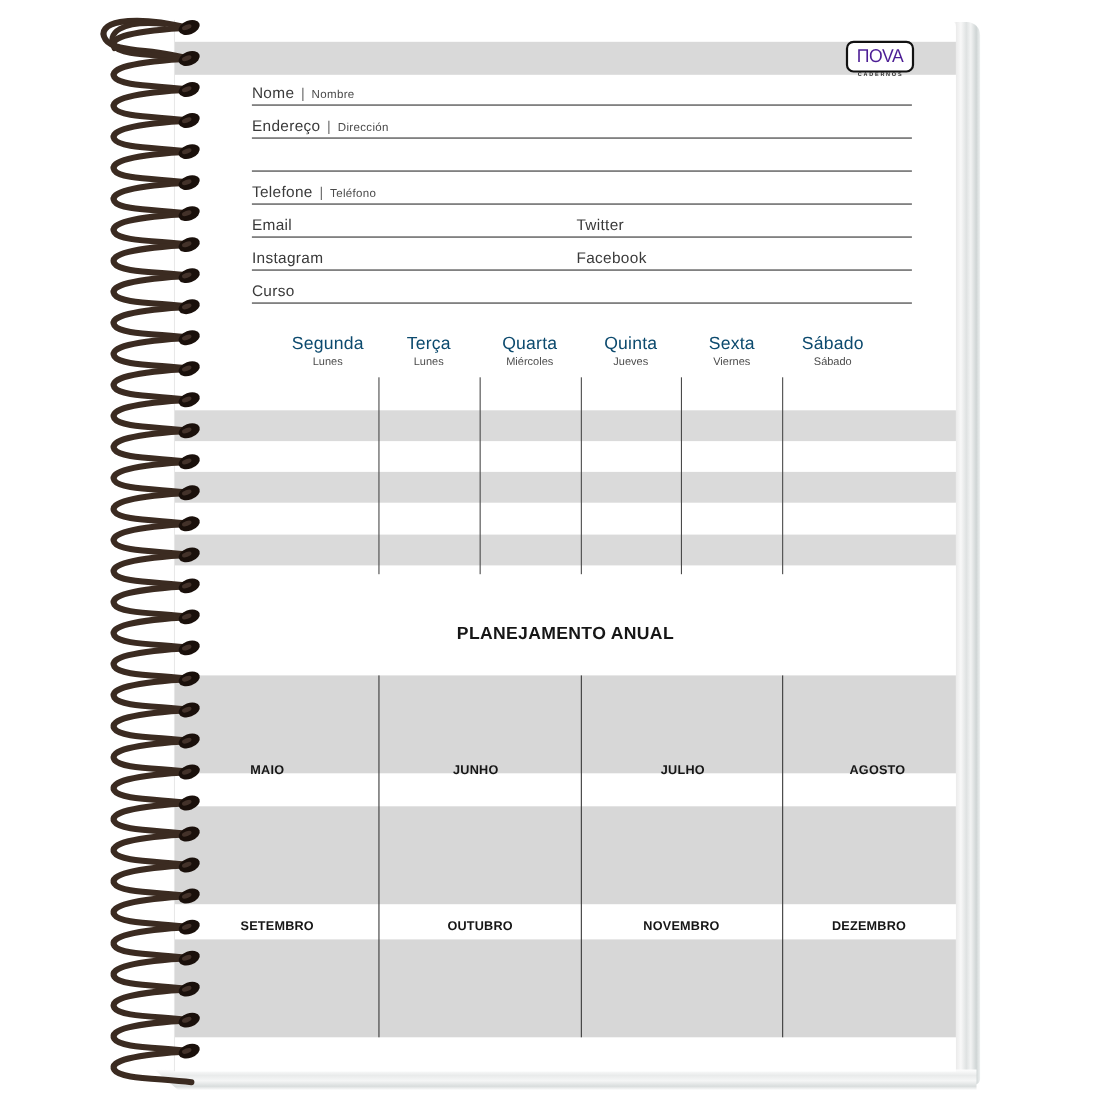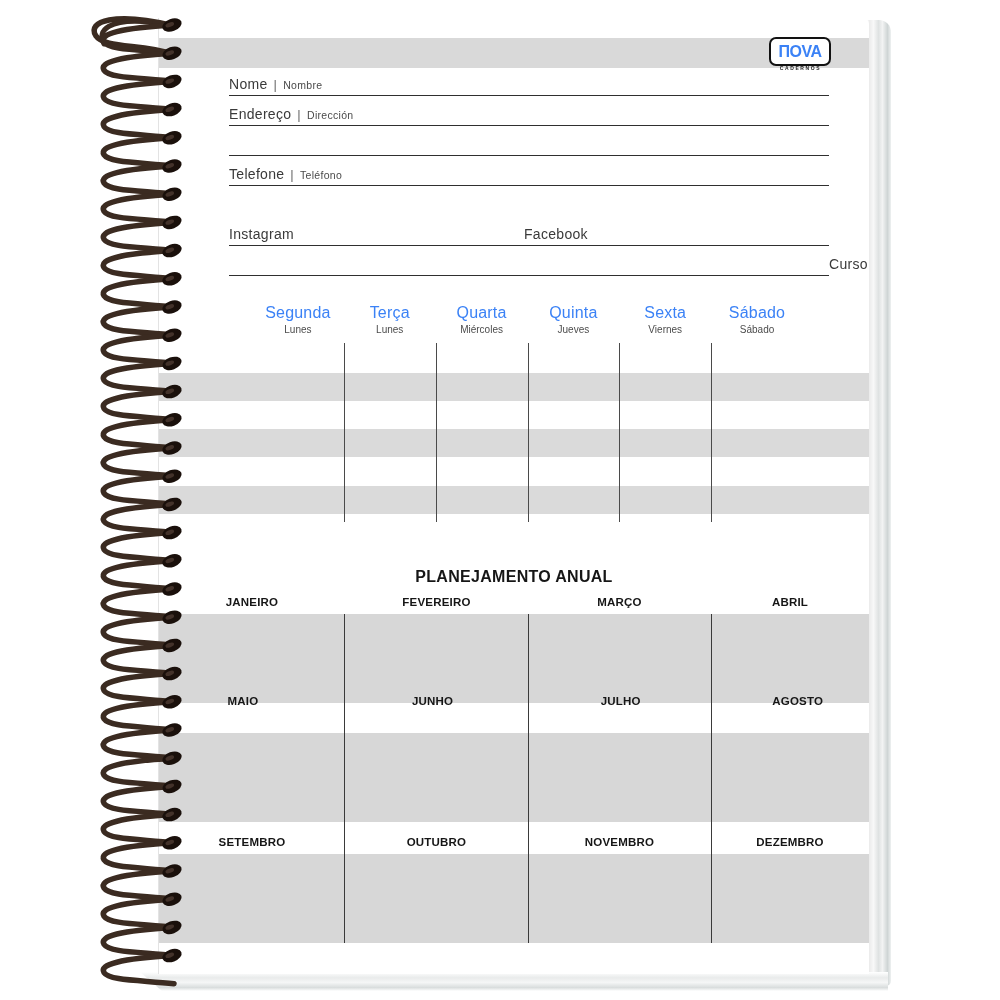--- a/index.html
+++ b/index.html
@@ -13,36 +13,36 @@
         background:linear-gradient(90deg,#ffffff 0%,#ececec 14%,#f8f8f8 30%,#dfe2e2 50%,#f2f3f3 66%,#cfd5d5 86%,#eef1f1 100%);
         border-top-right-radius:12px;border-bottom-right-radius:5px;}
   .stack-bottom{position:absolute;left:140px;top:972px;width:748px;height:19px;
         background:linear-gradient(180deg,#ffffff 0%,#e9ebeb 30%,#f5f6f6 55%,#d9dddd 82%,#ffffff 100%);
         clip-path:polygon(0 0,100% 0,100% 100%,22px 100%);}
 
   
   .header-band{position:absolute;left:0;top:20px;width:710px;height:30px;background:#d9d9d9;}
   .logo-box{position:absolute;left:610px;top:19px;width:58px;height:25px;background:#fff;
         border:2.5px solid #121212;border-radius:7px;display:flex;align-items:center;justify-content:center;}
-  .logo-text{font-size:16px;font-weight:700;letter-spacing:-0.5px;color:#3b82f6;transform:scaleY(1.05);}
+  .logo-text{font-size:16px;font-weight:400;letter-spacing:-0.5px;color:#4c1d95;transform:scaleY(1.05);}
   .logo-tagline{position:absolute;left:610px;top:47px;width:63px;text-align:center;
         font-size:5px;letter-spacing:1.6px;color:#222;font-weight:700;}
 
   
   .form-row{position:absolute;left:70px;width:600px;height:30px;}
   .form-line{position:absolute;left:0;bottom:0;width:600px;border-bottom:1.6px solid #2f2f2f;}
   .lbl{position:absolute;bottom:4px;font-size:14px;color:#3a3a3a;letter-spacing:0.3px;white-space:nowrap;}
   .lbl .sep{color:#6b6b6b;font-weight:300;padding:0 6px;font-size:13px;}
   .lbl .es{font-size:10.5px;color:#4a4a4a;}
   .lbl2{left:295px;}
 
   
   .week-days{position:absolute;left:93px;top:286px;width:551px;display:flex;}
   .day-cell{flex:1;text-align:center;}
-  .day-pt{display:block;font-size:16px;color:#3b82f6;letter-spacing:0.2px;}
+  .day-pt{display:block;font-size:16px;color:#0c4a6e;letter-spacing:0.2px;}
   .day-es{display:block;font-size:10px;color:#4c4c4c;margin-top:2px;}
   .week-vline{position:absolute;top:325px;height:179px;width:1.3px;background:#4a4a4a;}
   .week-band{position:absolute;left:0;width:710px;height:28px;background:#dadada;}
 
   
   .annual-title{position:absolute;left:0;top:550px;width:710px;text-align:center;
         font-size:16px;font-weight:700;letter-spacing:0.3px;color:#161616;}
   .month-row{position:absolute;left:0;width:710px;display:flex;}
   .month-cell{text-align:center;font-size:11.5px;font-weight:700;letter-spacing:0.2px;color:#161616;}
   .mc1{width:186px;} .mc2{width:183px;} .mc3{width:183px;} .mc4{width:158px;}
@@ -86,28 +86,33 @@
       <div class="form-line"></div>
     </div>
 
     <div class="form-row" style="top:138px;">
       <span class="lbl">
         <span>Telefone</span><span class="sep">|</span><span class="es">Teléfono</span>
       </span>
       <div class="form-line"></div>
     </div>
 
+    <div class="form-row" style="top:168px;">
+      <span class="lbl">Email</span>
+      <span class="lbl lbl2">Twitter</span>
+      <div class="form-line"></div>
+    </div>
 
     <div class="form-row" style="top:198px;">
       <span class="lbl">Instagram</span>
       <span class="lbl lbl2">Facebook</span>
       <div class="form-line"></div>
     </div>
 
-    <div class="form-row" style="top:228px;text-align:right;">
+    <div class="form-row" style="top:228px;">
       <span class="lbl">Curso</span>
       <div class="form-line"></div>
     </div>
 
     <div class="week-days">
       <div class="day-cell">
         <span class="day-pt">Segunda</span>
         <span class="day-es">Lunes</span>
       </div>
       <div class="day-cell">
@@ -136,26 +141,20 @@
     <div class="week-band" style="top:411px;"></div>
     <div class="week-band" style="top:468px;"></div>
     <div class="week-vline" style="left:185px;"></div>
     <div class="week-vline" style="left:277px;"></div>
     <div class="week-vline" style="left:369px;"></div>
     <div class="week-vline" style="left:460px;"></div>
     <div class="week-vline" style="left:552px;"></div>
 
     <div class="annual-title">PLANEJAMENTO ANUAL</div>
 
-    <div class="month-row" style="top:578px;">
-      <div class="month-cell mc1">JANEIRO</div>
-      <div class="month-cell mc2">FEVEREIRO</div>
-      <div class="month-cell mc3">MARÇO</div>
-      <div class="month-cell mc4">ABRIL</div>
-    </div>
     <div class="annual-block" style="top:596px;"></div>
 
     <div class="month-row" style="top:677px;gap:23px;">
       <div class="month-cell mc1">MAIO</div>
       <div class="month-cell mc2">JUNHO</div>
       <div class="month-cell mc3">JULHO</div>
       <div class="month-cell mc4">AGOSTO</div>
     </div>
     <div class="annual-block" style="top:715px;"></div>
 

